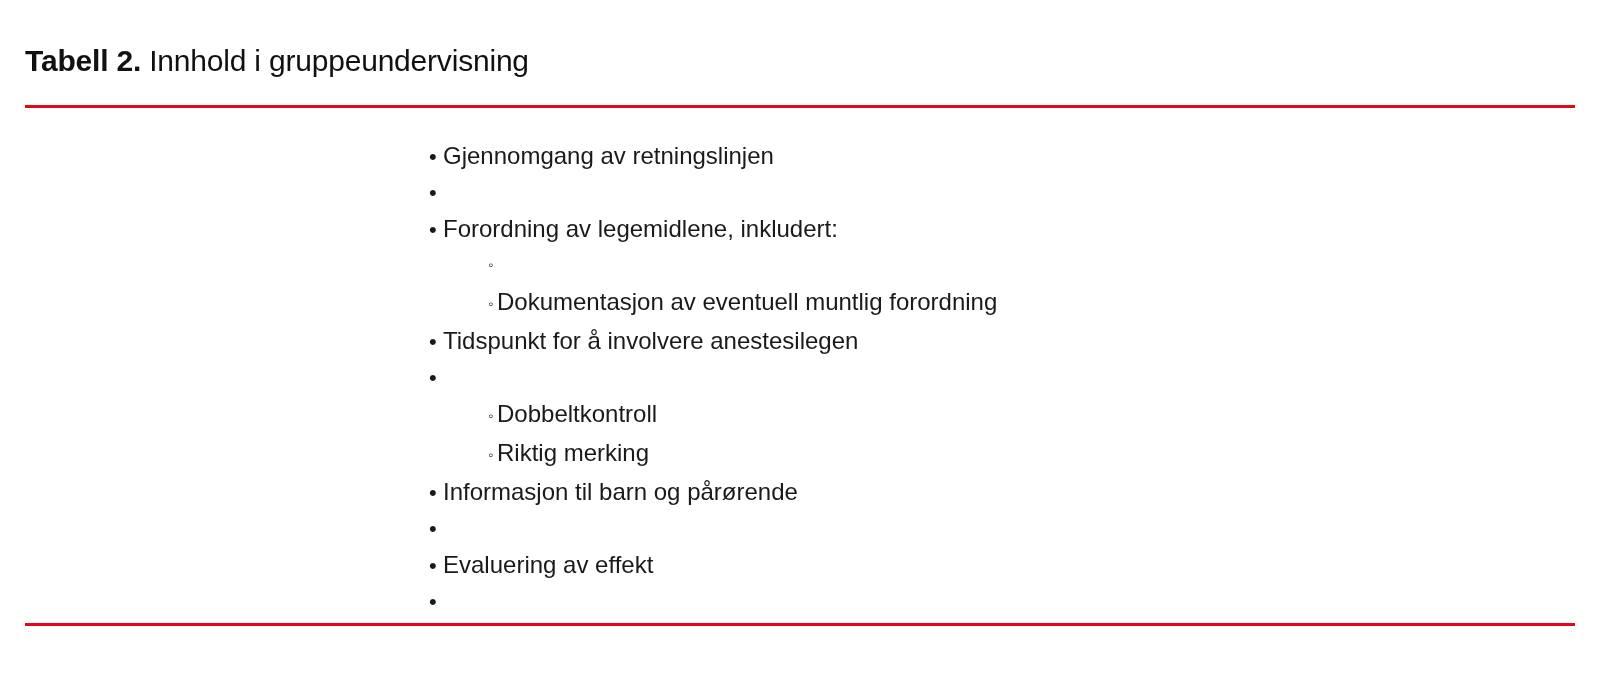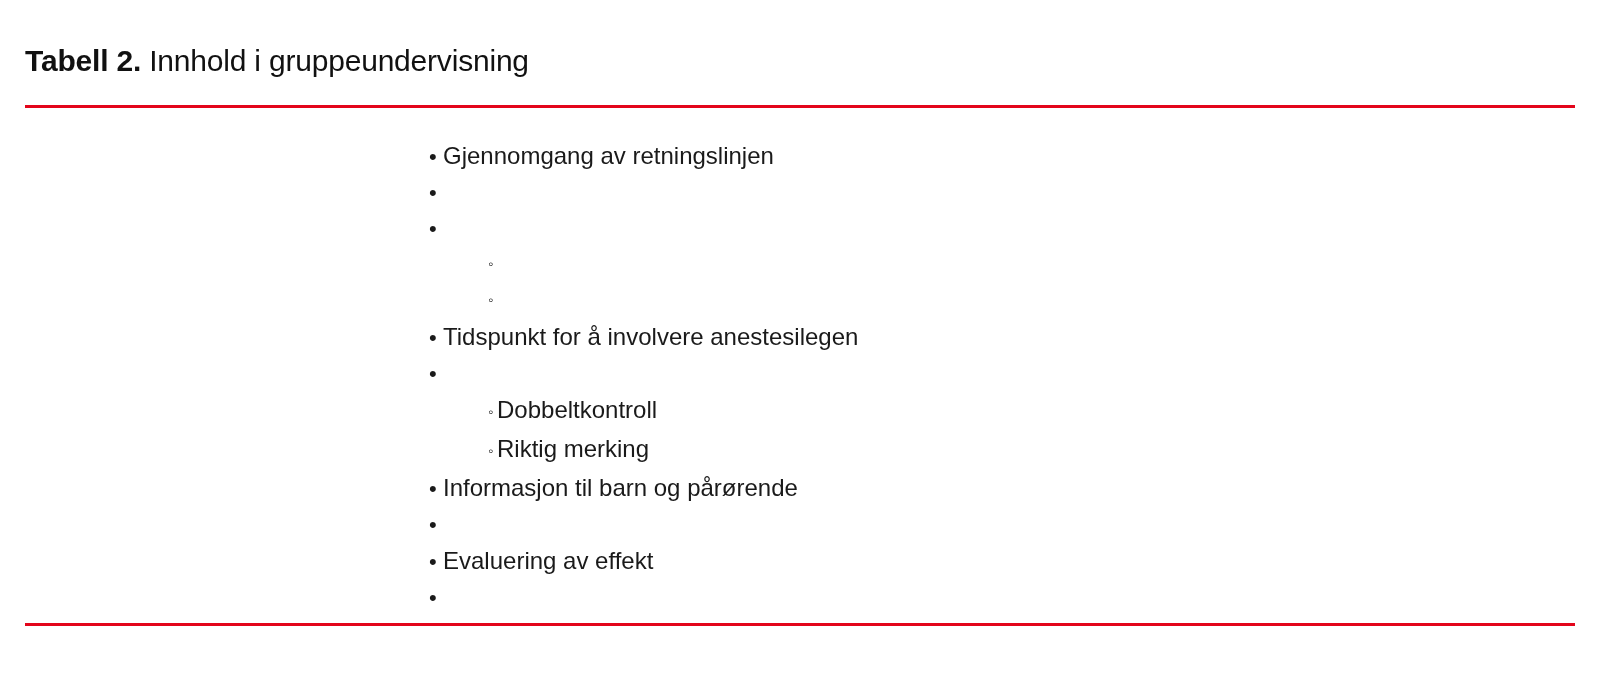--- a/index.html
+++ b/index.html
@@ -94,26 +94,28 @@
   <div class="list-block">
       <div class="item level-1">
         <span class="bullet">•</span>
         <span class="label">Gjennomgang av retningslinjen</span>
       </div>
       <div class="item level-1">
         <span class="bullet">•</span>
       </div>
       <div class="item level-1">
         <span class="bullet">•</span>
+        <span class="label">Forordning av legemidlene, inkludert:</span>
       </div>
       <div class="item level-2">
         <span class="bullet">◦</span>
       </div>
       <div class="item level-2">
         <span class="bullet">◦</span>
+        <span class="label">Dokumentasjon av eventuell muntlig forordning</span>
       </div>
       <div class="item level-1">
         <span class="bullet">•</span>
         <span class="label">Tidspunkt for å involvere anestesilegen</span>
       </div>
       <div class="item level-1">
         <span class="bullet">•</span>
       </div>
       <div class="item level-2">
         <span class="bullet">◦</span>

